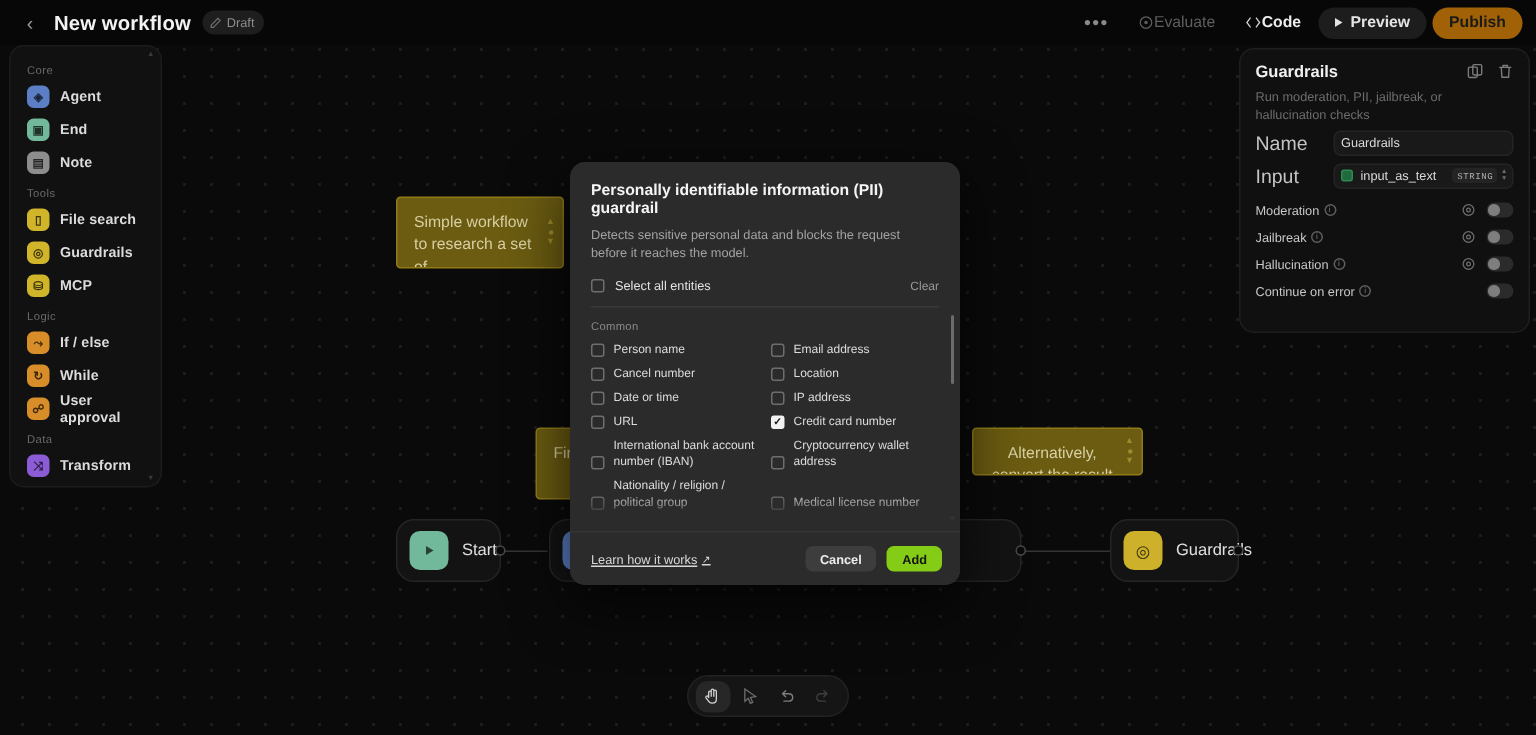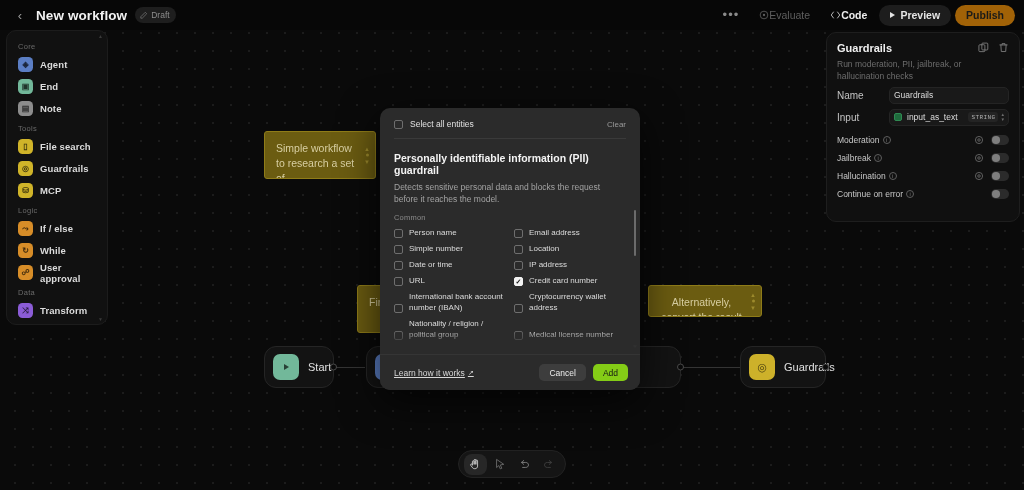--- a/index.html
+++ b/index.html
@@ -128,21 +128,21 @@
     position: absolute; right: 4px; top: 32px; width: 194px; height: 190px;
     background: #101010; border: 1px solid #1e1e1e; border-radius: 10px;
     padding: 9px 10px; z-index: 30;
   }
   #rp-head { display: flex; align-items: flex-start; }
   #rp-title { font-size: 11px; font-weight: bold; color: #f0f0f0; }
   #rp-actions { margin-left: auto; display: flex; gap: 9px; color: #7c7c7c; }
   .rp-act { cursor: pointer; width: 11px; height: 11px; }
   #rp-desc { font-size: 8.5px; color: #6d6d6d; line-height: 12px; margin-top: 4px; width: 168px; }
   .rp-row { display: flex; align-items: center; height: 18px; margin-top: 4px; }
-  .rp-lab { font-size: 10px; color: #c3c3c3; width: 52px; flex: 0 0 52px; }
+  .rp-lab { font-size: 13px; color: #c3c3c3; width: 52px; flex: 0 0 52px; }
   .rp-input {
     flex: 1; height: 17px; background: #191919; border: 1px solid #242424;
     border-radius: 5px; display: flex; align-items: center; padding: 0 4px;
     font-size: 8.5px; color: #dcdcdc; cursor: text;
   }
   .green-sq { width: 8px; height: 8px; border-radius: 2px; background: #1f6b3d; border: 1px solid #2f8a52; flex: 0 0 8px; }
   .type-pill {
     margin-left: auto; font-size: 6px; letter-spacing: .4px; color: #aeaeae;
     background: #242424; border-radius: 3px; padding: 1.5px 3px; font-family: "Liberation Mono", monospace;
   }
@@ -209,21 +209,21 @@
   #m-foot {
     height: 36px; display: flex; align-items: center;
     padding: 0 12px 0 14px; border-top: 1px solid #353535; background: #2b2b2b;
   }
   #m-learn {
     font-size: 8.5px; color: #d8d8d8; text-decoration: underline; cursor: pointer;
     display: flex; align-items: center; gap: 3px;
   }
   #m-foot-btns { margin-left: auto; display: flex; gap: 7px; }
   .m-btn {
-    font-size: 8.5px; font-weight: normal; height: 17px; padding: 0 10px;
+    font-size: 8.5px; font-weight: bold; height: 17px; padding: 0 10px;
     border-radius: 5px; display: flex; align-items: center; cursor: pointer;
   }
   #m-cancel { background: #3d3d3d; color: #ececec; }
   #m-add { background: #84cc16; color: #151515; }
 
   
   #btoolbar {
     position: absolute; left: 458px; top: 450px; width: 108px; height: 28px;
     background: #151515; border: 1px solid #222; border-radius: 14px;
     display: flex; align-items: center; z-index: 35; padding: 0 4px;
@@ -447,45 +447,45 @@
     <div class="tgl-row">
       <span class="tgl-lab">Continue on error</span>
       <span class="info-i">i</span>
       <span style="margin-left:auto"></span>
       <span class="toggle"></span>
     </div>
   </div>
 </div>
 
 <div id="modal">
+  <div id="m-head">
+    <div id="m-title">Personally identifiable information (PII) guardrail</div>
+    <div id="m-sub">Detects sensitive personal data and blocks the request before it reaches the model.</div>
+  </div>
+
   <div id="m-selectall">
     <span class="cb"></span>
     <span class="sa-lab">Select all entities</span>
     <span id="m-clear">Clear</span>
   </div>
 
-  <div id="m-head">
-    <div id="m-title">Personally identifiable information (PII) guardrail</div>
-    <div id="m-sub">Detects sensitive personal data and blocks the request before it reaches the model.</div>
-  </div>
-
   <div id="m-body">
     <div class="m-group">Common</div>
     <div class="m-grid">
       <label class="m-item">
         <span class="cb"></span>
         <span class="lab">Person name</span>
       </label>
       <label class="m-item">
         <span class="cb"></span>
         <span class="lab">Email address</span>
       </label>
       <label class="m-item">
         <span class="cb"></span>
-        <span class="lab">Simple number</span>
+        <span class="lab">Cancel number</span>
       </label>
       <label class="m-item">
         <span class="cb"></span>
         <span class="lab">Location</span>
       </label>
       <label class="m-item">
         <span class="cb"></span>
         <span class="lab">Date or time</span>
       </label>
       <label class="m-item">

